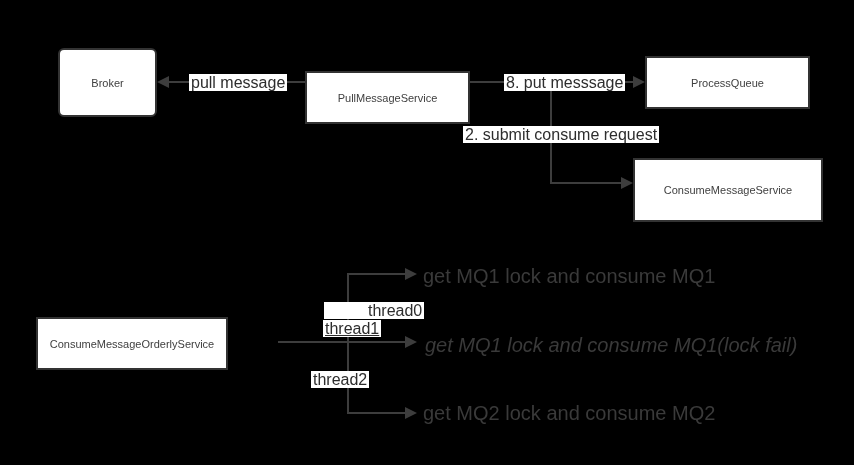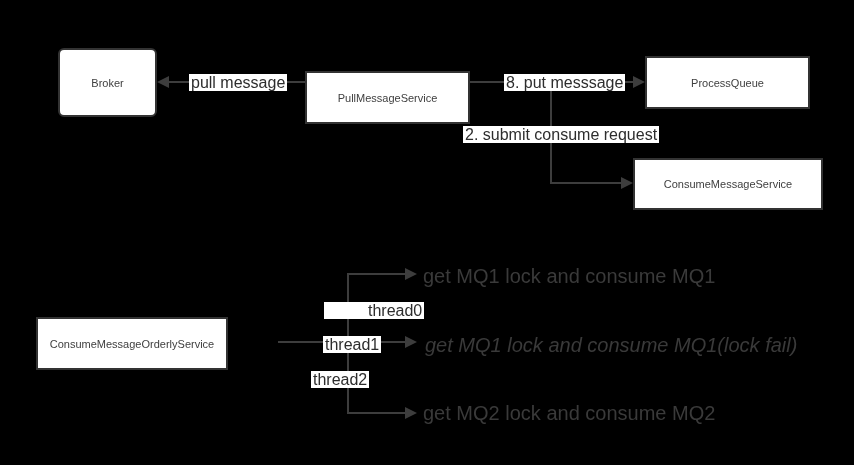--- a/index.html
+++ b/index.html
@@ -84,39 +84,39 @@
   </div>
 
   <div class="node" style="left:305px; top:55px; width:165px; height:53px;margin-top:16px;">
     <span>PullMessageService</span>
   </div>
 
   <div class="node" style="left:645px; top:56px; width:165px; height:53px;">
     <span>ProcessQueue</span>
   </div>
 
-  <div class="node" style="left:633px; top:158px; width:190px; height:52px;">
+  <div class="node" style="left:633px; top:158px; width:190px; height:64px;">
     <span>ConsumeMessageService</span>
   </div>
 
   <div class="hline" style="left:278px; top:341px; width:70px;"></div>
 
   <div class="vline" style="left:347px; top:274px; height:140px;"></div>
 
   <div class="hline" style="left:347px; top:273px; width:58px;"></div>
   <div class="arrow-right" style="left:405px; top:268px;"></div>
 
   <div class="hline" style="left:347px; top:341px; width:58px;"></div>
   <div class="arrow-right" style="left:405px; top:336px;"></div>
 
   <div class="hline" style="left:347px; top:412px; width:58px;"></div>
   <div class="arrow-right" style="left:405px; top:407px;"></div>
 
   <div class="edge-label" style="left:324px; top:302px;padding-left:44px;">thread0</div>
-  <div class="edge-label" style="left:323px; top:336px;">thread1</div>
+  <div class="edge-label" style="left:323px; top:320px;text-decoration:underline;">thread1</div>
   <div class="edge-label" style="left:311px; top:371px;">thread2</div>
 
   <div class="node" style="left:36px; top:317px; width:192px; height:53px;">
     <span>ConsumeMessageOrderlyService</span>
   </div>
 
   <div class="annotation" style="left:423px; top:268px;">get MQ1 lock and consume MQ1</div>
   <div class="annotation" style="left:425px; top:337px;font-style:italic;">get MQ1 lock and consume MQ1(lock fail)</div>
   <div class="annotation" style="left:423px; top:405px;">get MQ2 lock and consume MQ2</div>
 

